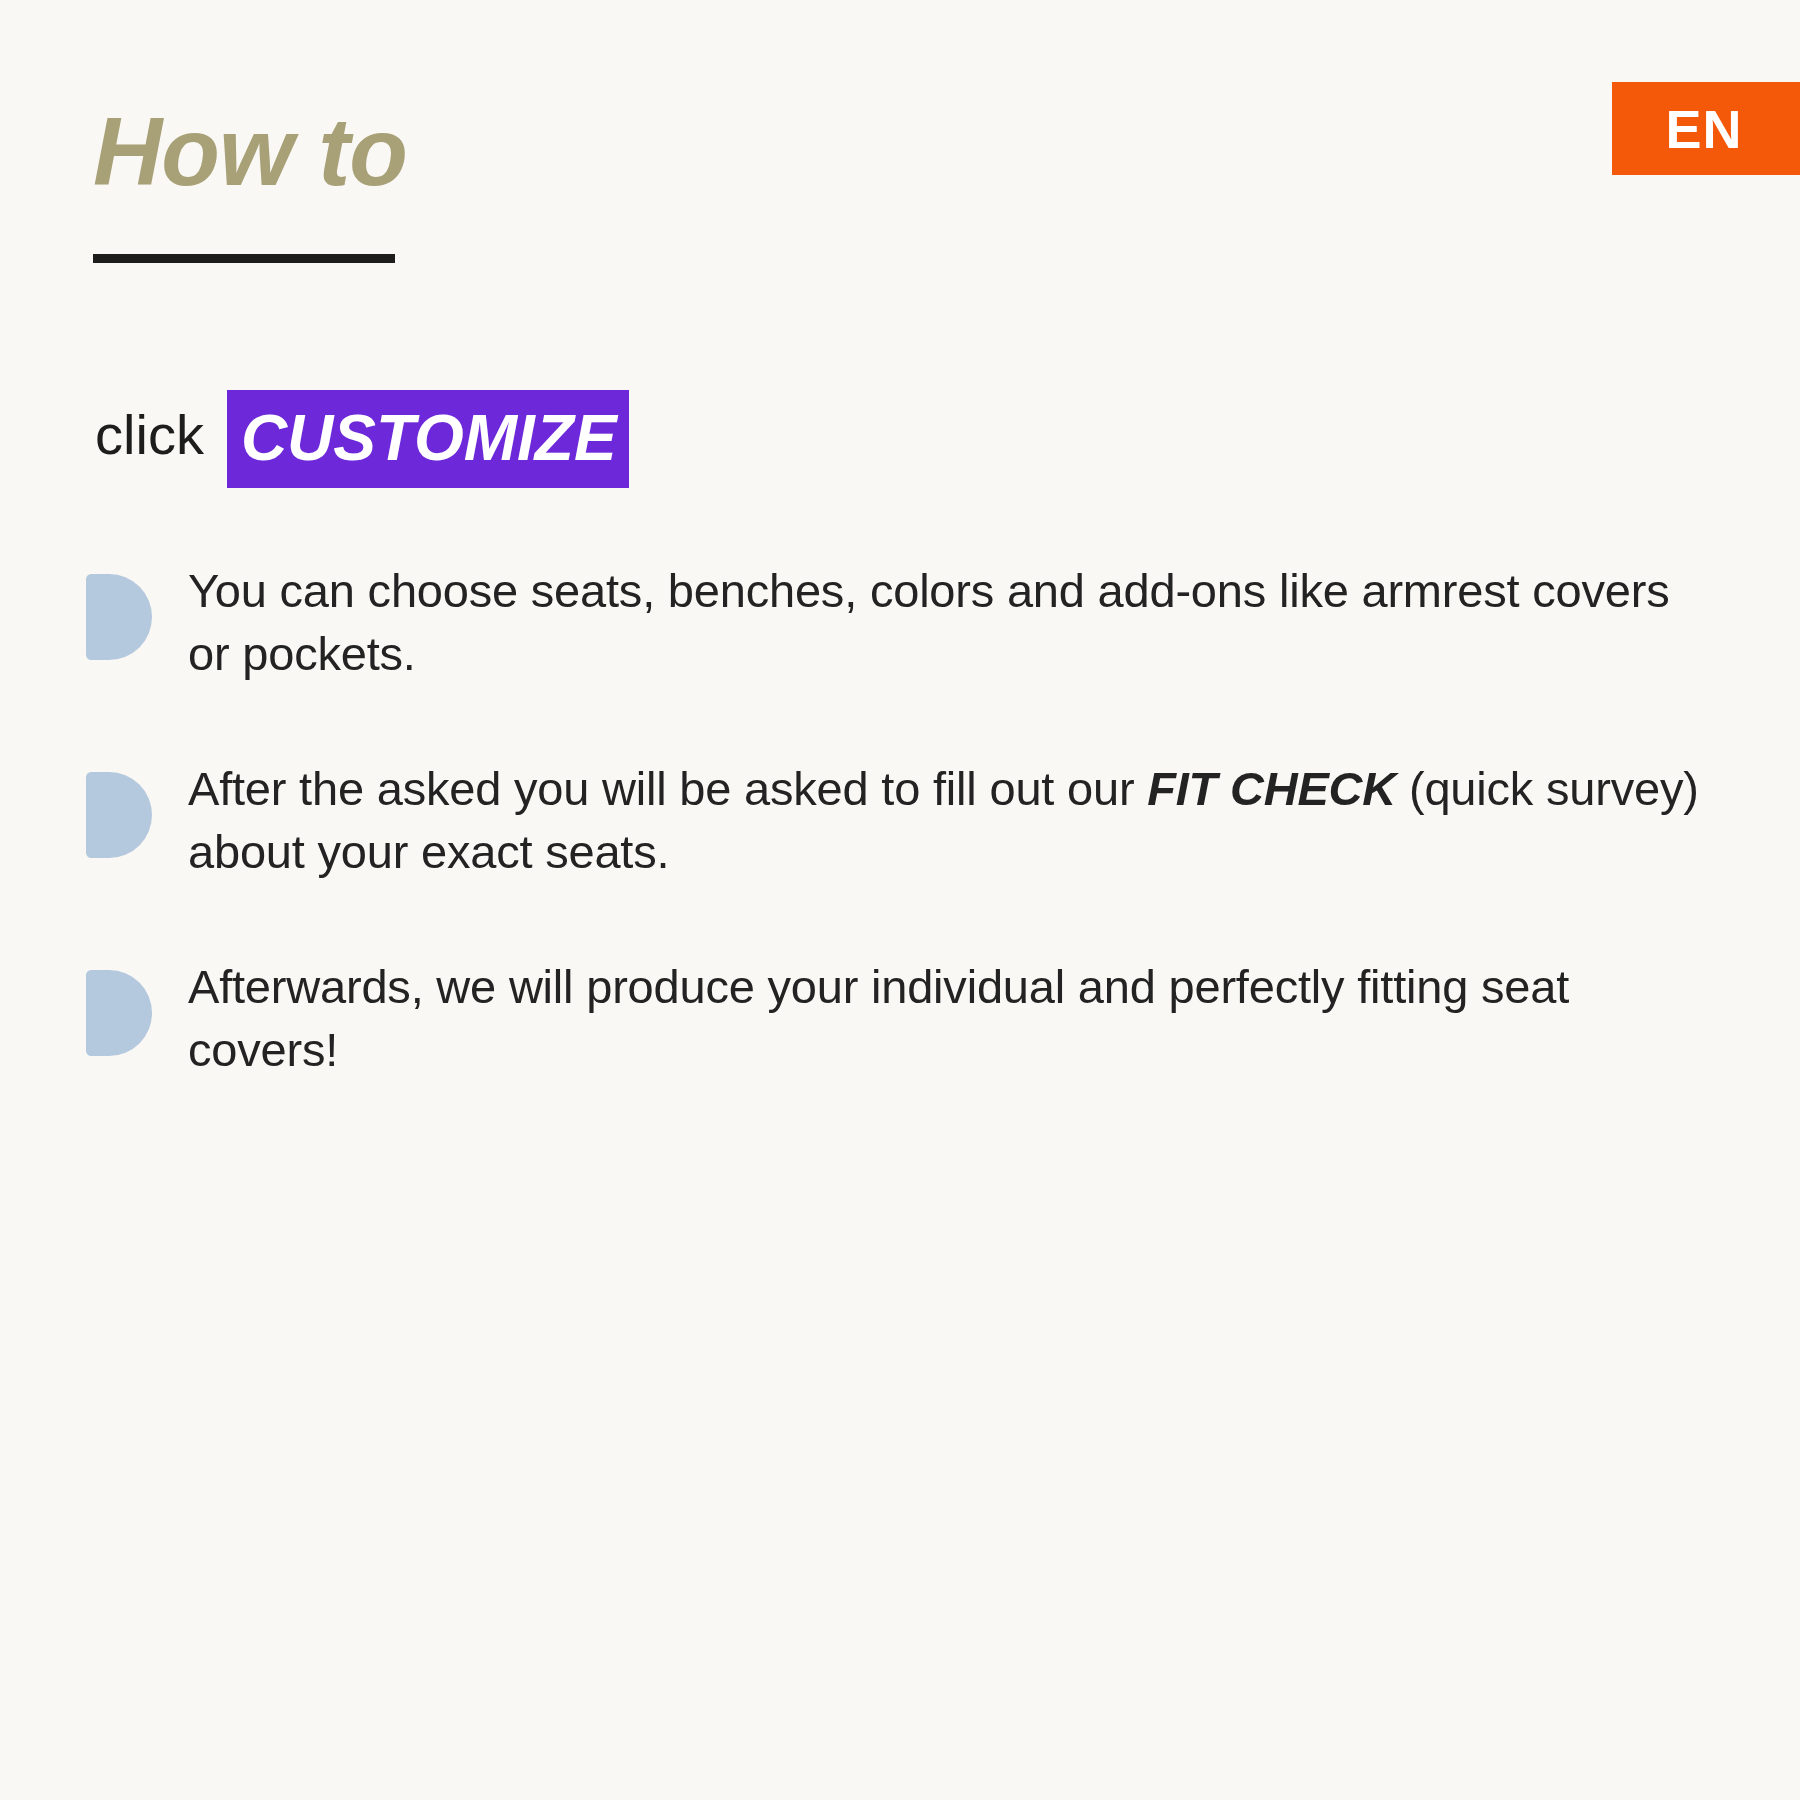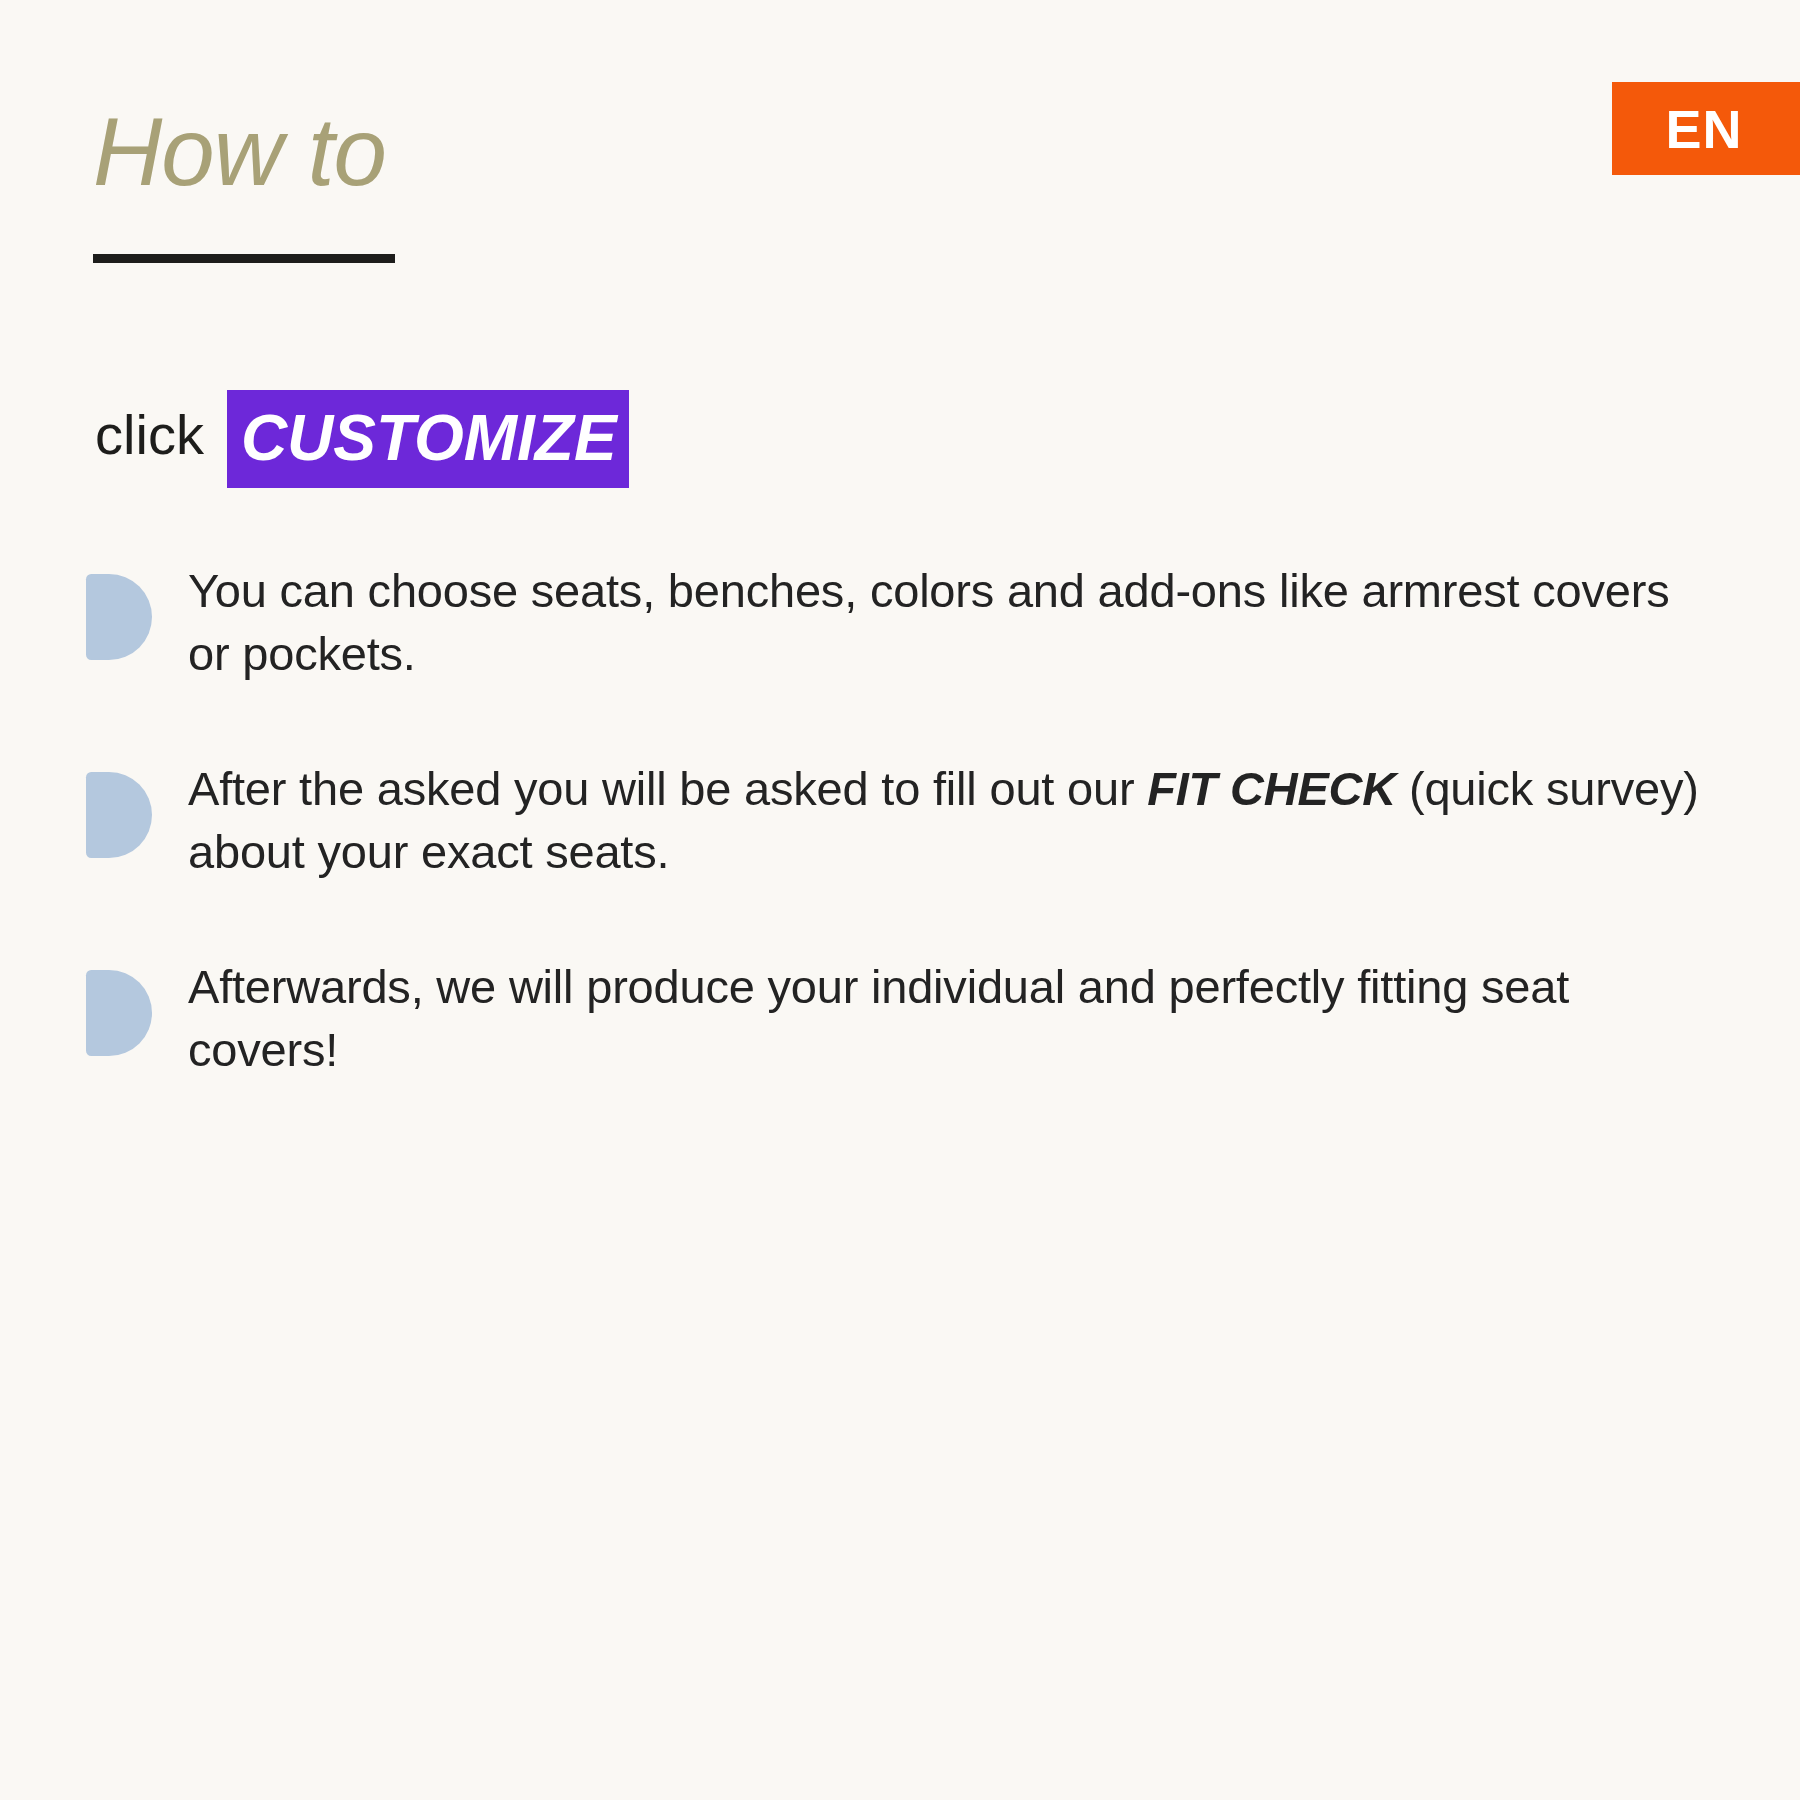--- a/index.html
+++ b/index.html
@@ -39,21 +39,21 @@
   }
 
   
   #heading-block {
     position: absolute;
     left: 93px;
     top: 104px;
   }
   #page-title {
     font-size: 96px;
-    font-weight: normal;
+    font-weight: bold;
     font-style: italic;
     color: #a8a177;
     line-height: 1.0;
     letter-spacing: -1px;
     margin: 0;
     white-space: nowrap;
   }
   #title-rule {
     margin-top: 54px;
     width: 302px;

